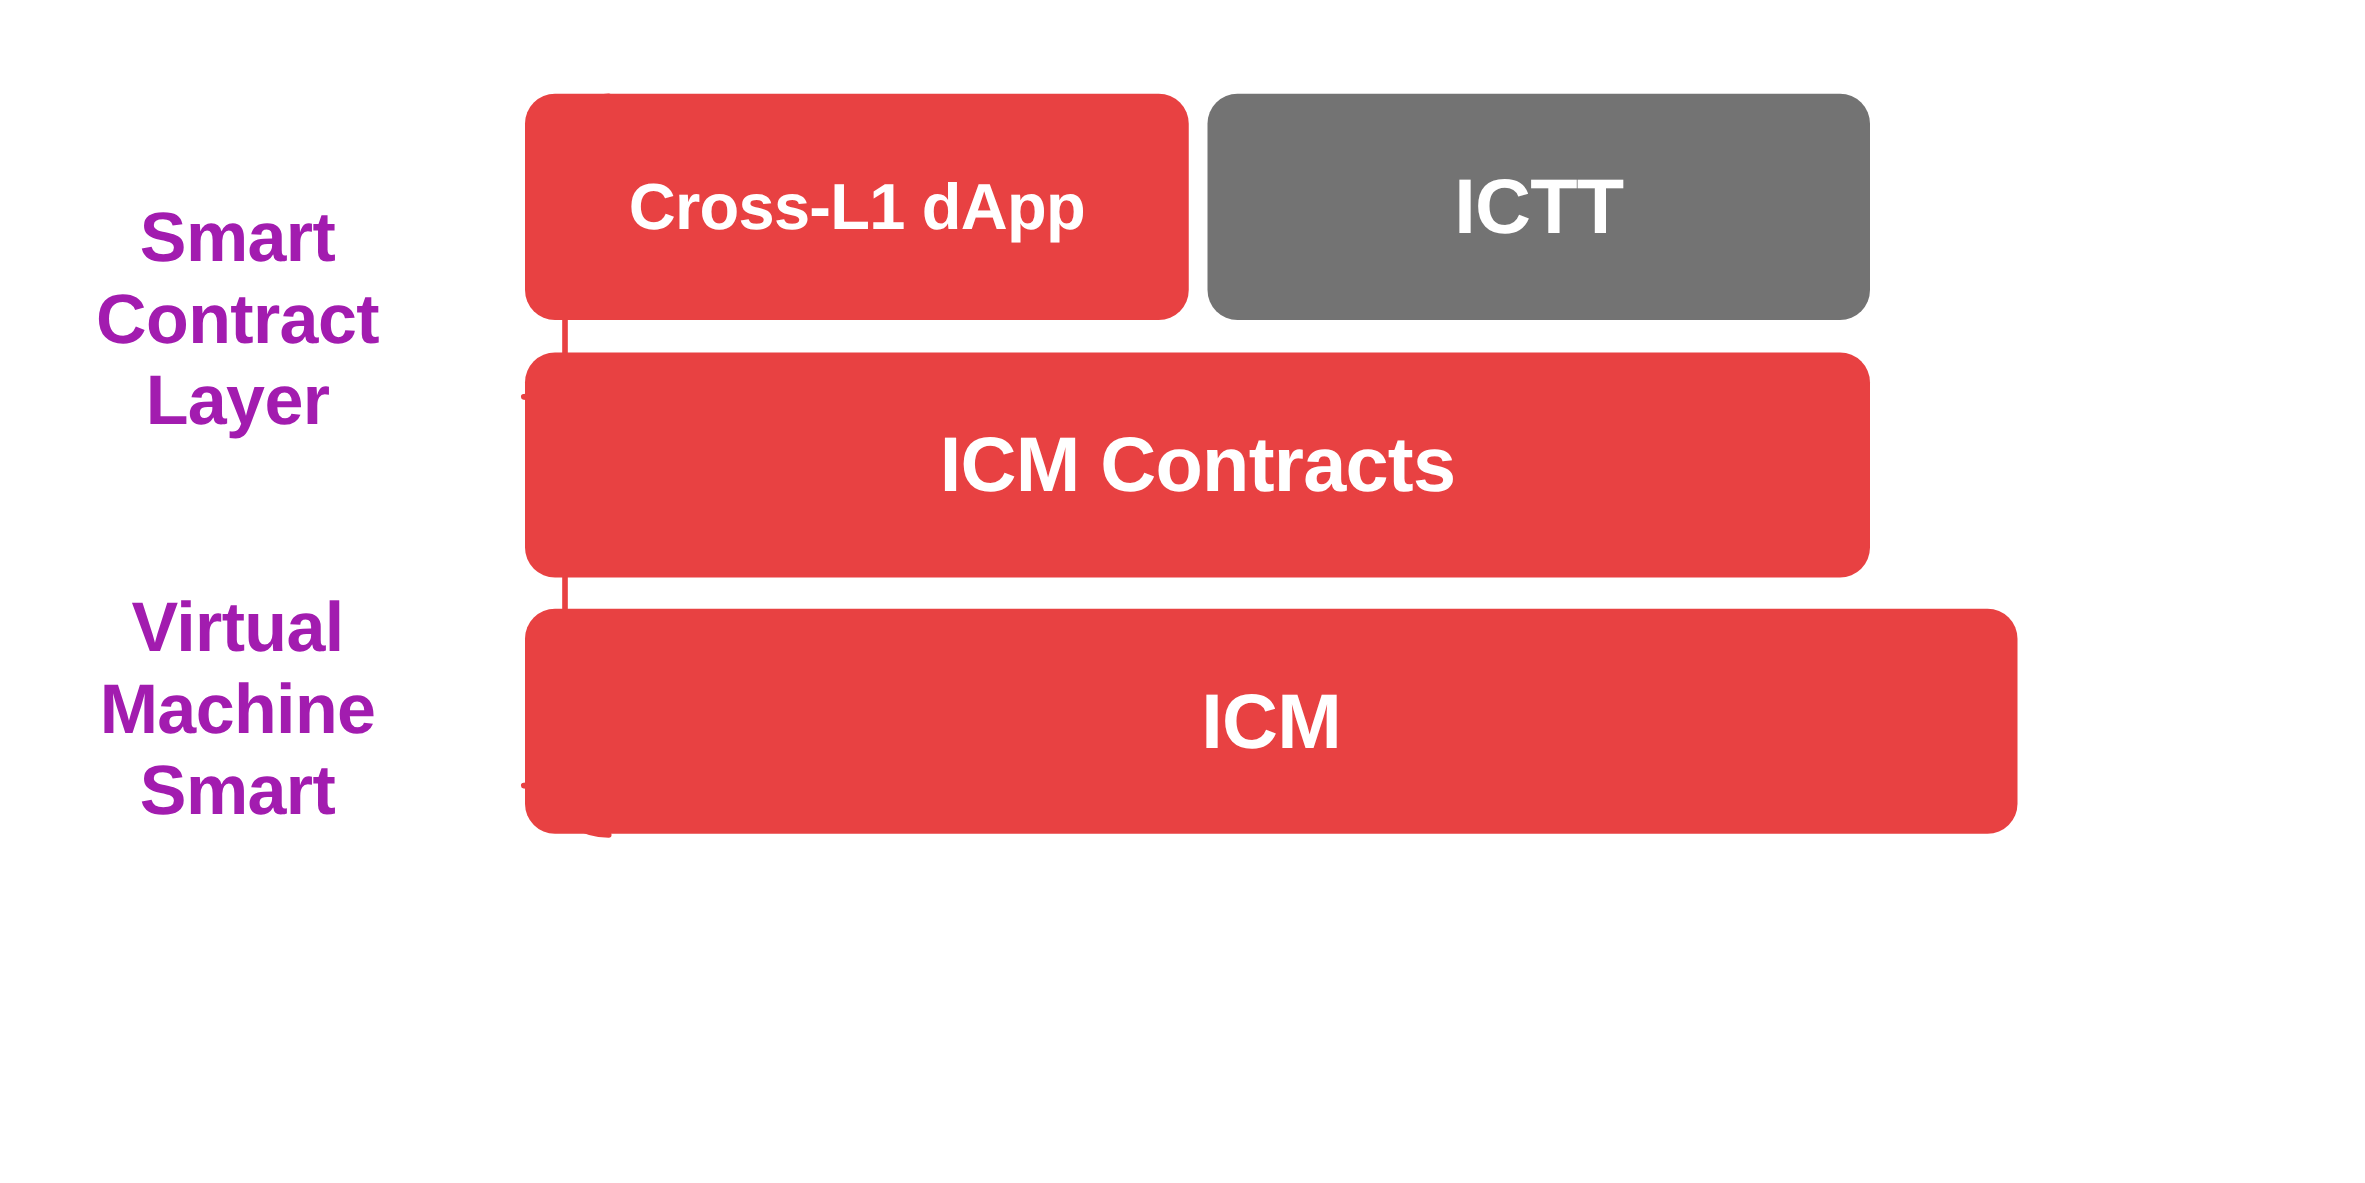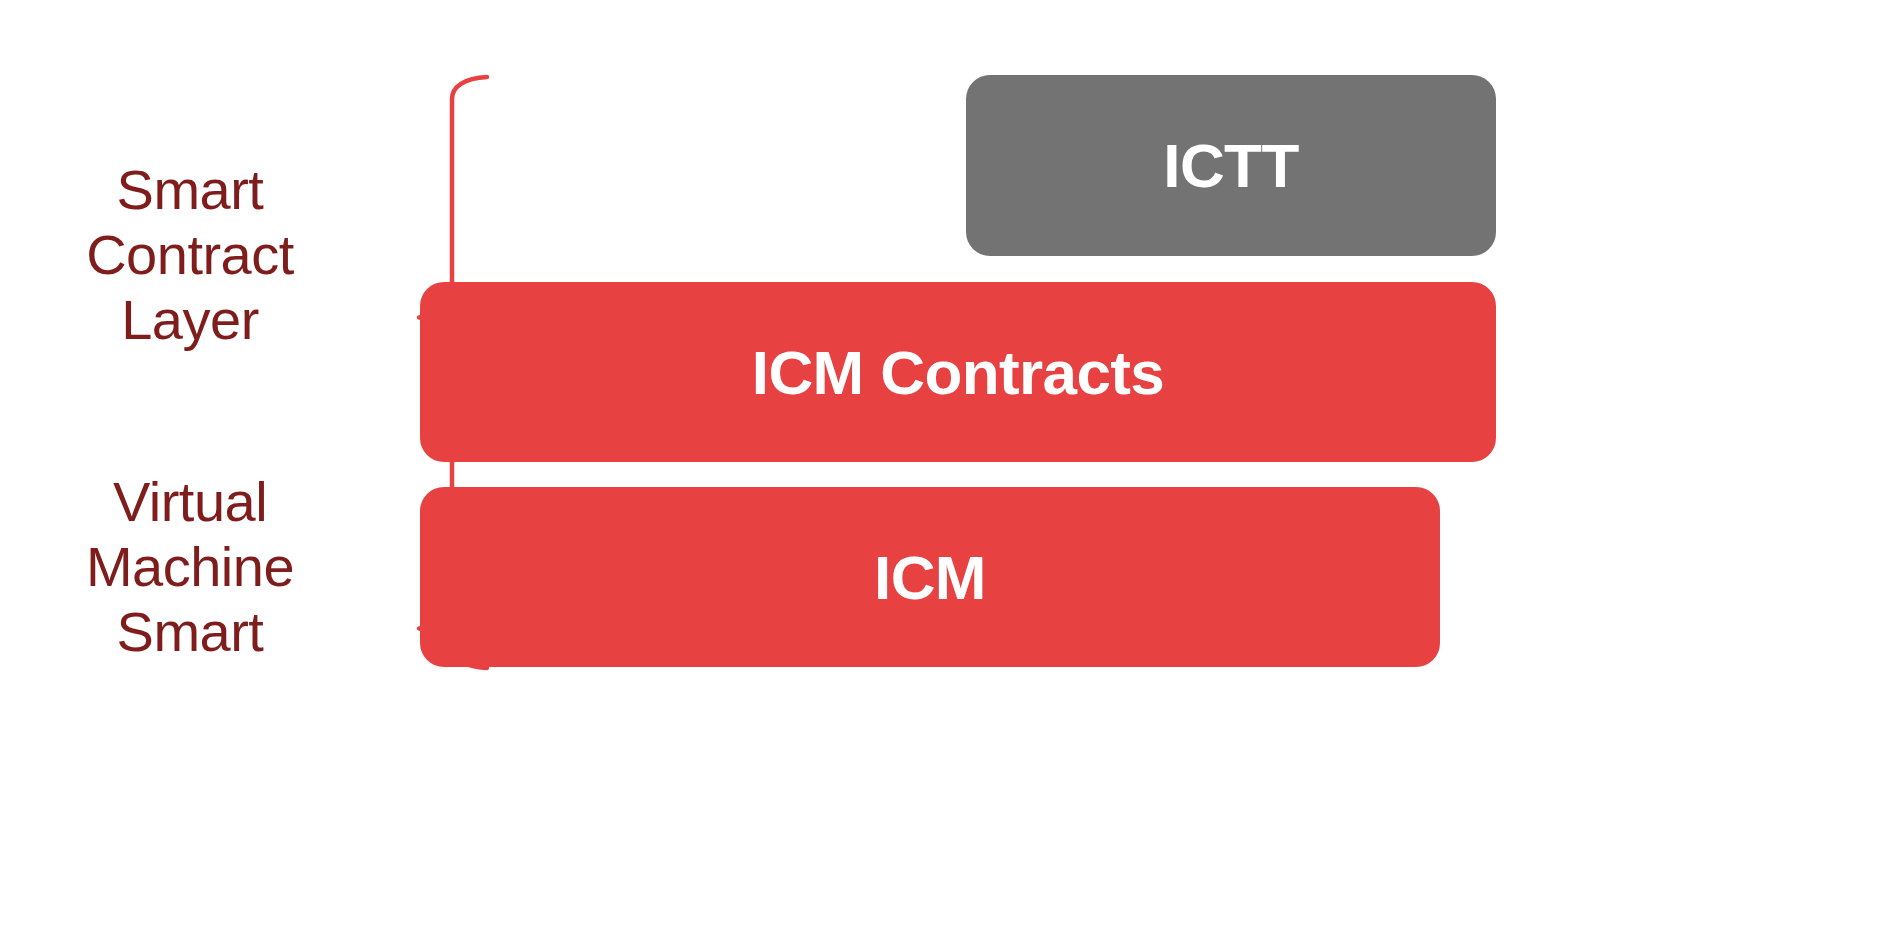--- a/index.html
+++ b/index.html
@@ -16,22 +16,22 @@
     width: 1892px;
     height: 946px;
     background: #ffffff;
     overflow: hidden;
   }
 
   
   .layer-label {
     position: absolute;
     text-align: center;
-    font-weight: 400;
-    color: #7f1d1d;
+    font-weight: 700;
+    color: #a21caf;
     line-height: 1.16;
     letter-spacing: -0.5px;
     white-space: pre-line;
     font-size: 56px;
     width: 360px;
     left: 10px;
   }
   #label-smart-contract {
     top: 158px;
   }
@@ -75,21 +75,21 @@
     left: 966px;  top: 75px;  width: 530px;  height: 181px;
   }
   #box-ictt .node-text { font-size: 62px; }
 
   #box-icm-contracts {
     left: 420px;  top: 282px;  width: 1076px;  height: 180px;
   }
   #box-icm-contracts .node-text { font-size: 62px; }
 
   #box-icm {
-    left: 420px;  top: 487px;  width: 1020px;  height: 180px;
+    left: 420px;  top: 487px;  width: 1194px;  height: 180px;
   }
   #box-icm .node-text { font-size: 62px; }
 </style>
 </head>
 <body>
 
 <div id="canvas">
 
   <div class="layer-label" id="label-smart-contract">Smart
 Contract
@@ -98,20 +98,23 @@
   <div class="layer-label" id="label-virtual-machine">Virtual
 Machine
 Smart</div>
 
   <svg id="brace-layer" viewBox="0 0 1892 946">
 
   <path d="M 487,77 C 464,78 452,87 452,99 L 452,295.5 C 452,307.5 438,316.5 419,317.5 C 438,318.5 452,327.5 452,339.5 L 452,536 C 452,548 464,557 487,558" fill="none" stroke="#E84142" stroke-width="4.5" stroke-linecap="round" stroke-linejoin="round"></path>
       <path d="M 487,589 C 464,590 452,599 452,611 L 452,606.5 C 452,618.5 438,627.5 419,628.5 C 438,629.5 452,638.5 452,650.5 L 452,646 C 452,658 464,667 487,668" fill="none" stroke="#E84142" stroke-width="4.5" stroke-linecap="round" stroke-linejoin="round"></path>
     </svg>
 
+  <div class="node-box" id="box-cross-l1-dapp" style="background:#E84142;">
+    <span class="node-text">Cross-L1 dApp</span>
+  </div>
 
   <div class="node-box" id="box-ictt" style="background:#737373;">
     <span class="node-text">ICTT</span>
   </div>
 
   <div class="node-box" id="box-icm-contracts" style="background:#E84142;">
     <span class="node-text">ICM Contracts</span>
   </div>
 
   <div class="node-box" id="box-icm" style="background:#E84142;">

